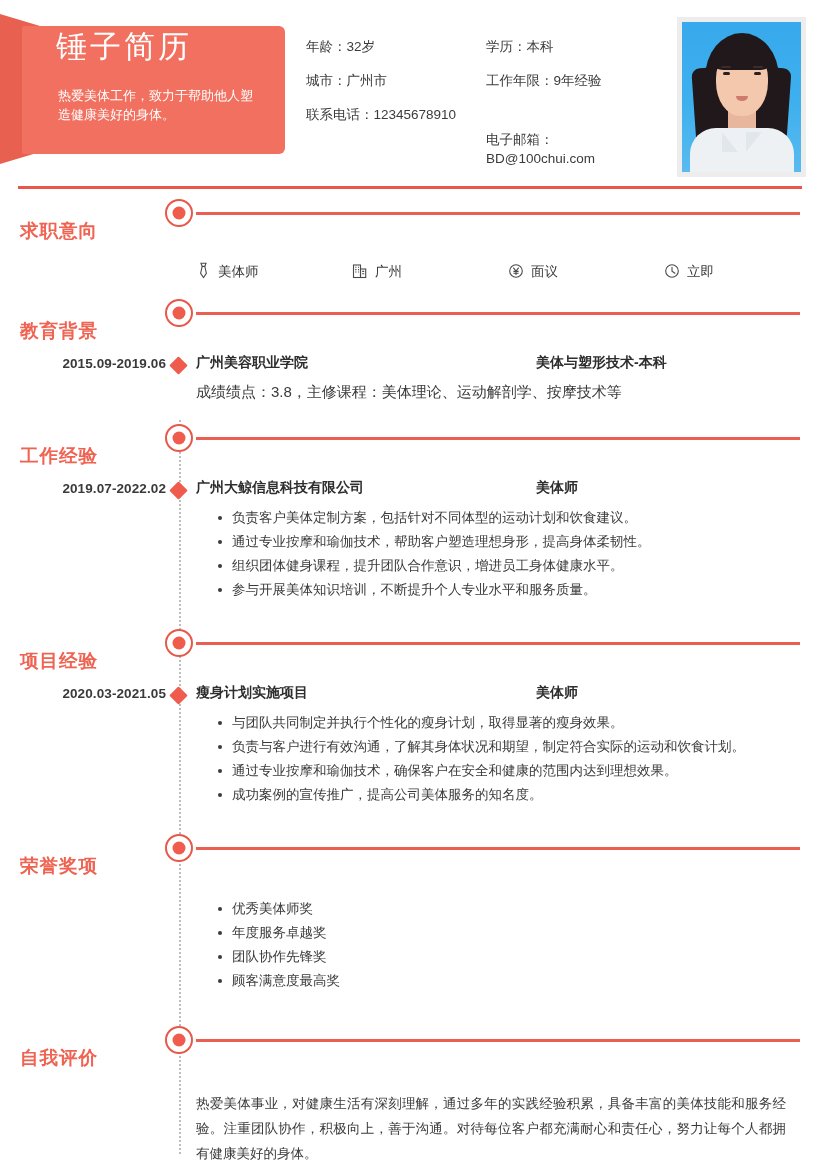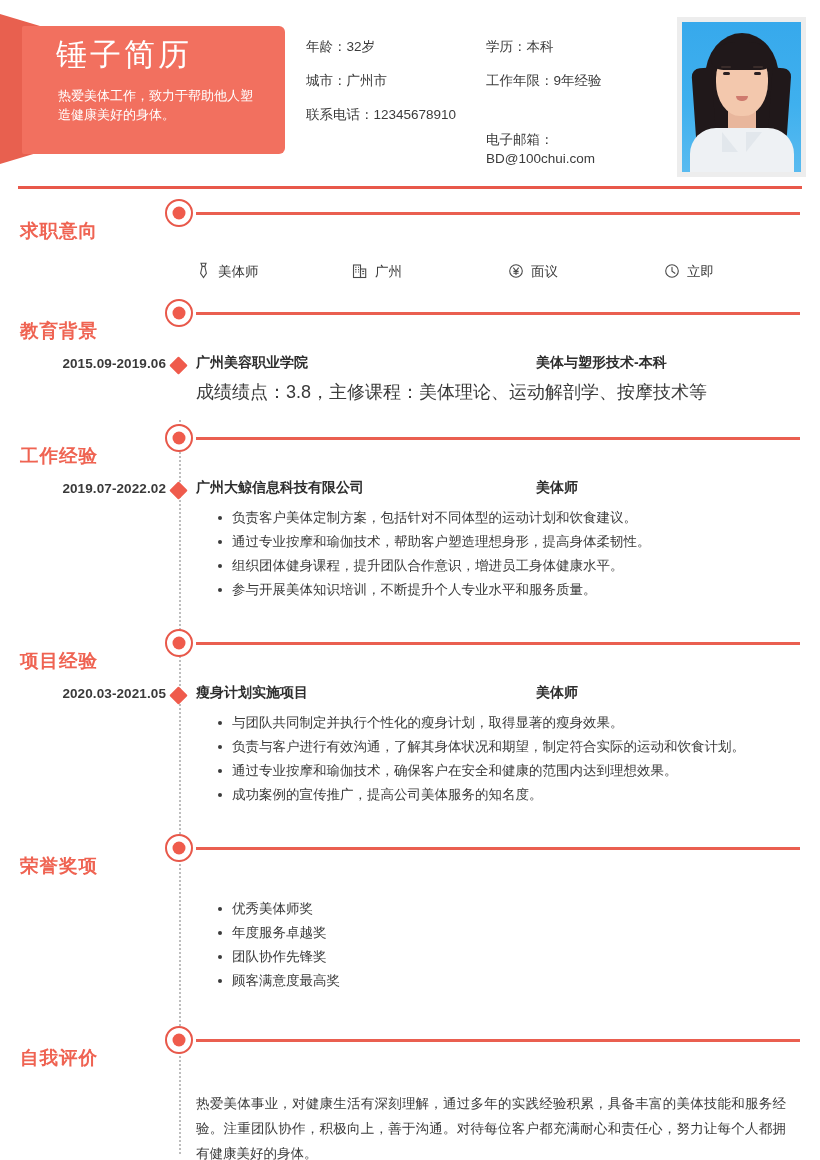--- a/index.html
+++ b/index.html
@@ -47,21 +47,21 @@
     height: 128px;
     background: #f2705f;
     border-top-right-radius: 6px;
     border-bottom-right-radius: 6px;
     border-top-left-radius: 2px;
     border-bottom-left-radius: 2px;
   }
   .banner-title {
     position: absolute;
     left: 56px;
-    top: 34px;
+    top: 26px;
     color: #ffffff;
     font-size: 31px;
     font-weight: 400;
     letter-spacing: 3px;
     white-space: nowrap;
   }
   .banner-sub {
     position: absolute;
     left: 58px;
     top: 86px;
@@ -365,21 +365,21 @@
     font-weight: 700;
     width: 340px;
   }
   .entry-role {
     color: #2e2e2e;
     font-size: 14px;
     font-weight: 700;
   }
   .entry-note {
     color: #3a3a3a;
-    font-size: 18px;
+    font-size: 15px;
     line-height: 22px;
     padding-bottom: 4px;
   }
   ul.bullets {
     margin: 0;
     padding: 0 40px 0 22px;
     list-style: none;
   }
   ul.bullets li {
     position: relative;

